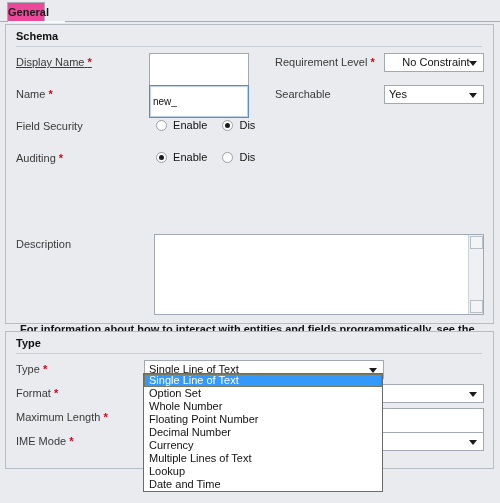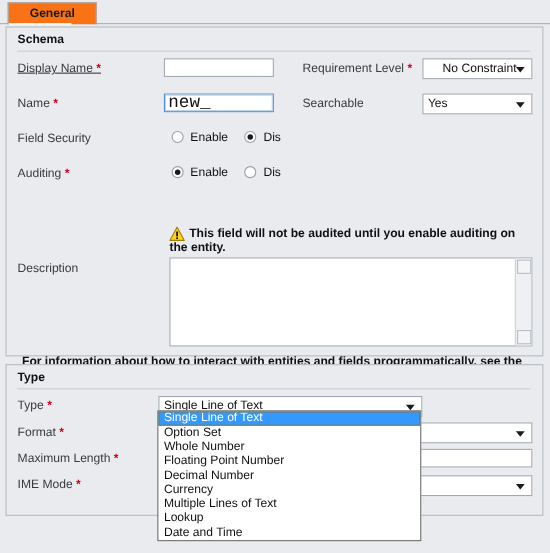--- a/index.html
+++ b/index.html
@@ -21,23 +21,23 @@
   .tabstrip {
     position: absolute;
     left: 0; top: 0;
     width: 500px;
     height: 22px;
     background: #e9ebef;
   }
   .tab {
     position: absolute;
     left: 7px; top: 2px;
-    width: 81px;
+    width: 38px;
     height: 20px;
-    background: #f97316;
+    background: #ec4899;
     border: 1px solid #a8adb4;
     border-bottom: none;
     box-sizing: border-box;
     font-weight: bold;
     font-size: 11px;
     color: #1b1b1b;
     text-align: center;
     line-height: 19px;
     z-index: 3;
   }
@@ -97,26 +97,26 @@
     color: #d0021b;
     font-size: 11px;
     font-weight: bold;
   }
 
   .txtbox {
     position: absolute;
     box-sizing: border-box;
     background: #ffffff;
     border: 1px solid #a3a9b2;
-    font-family: Liberation Mono, monospace;
-    font-size: 16px;
+    font-family: Liberation Sans, sans-serif;
+    font-size: 10px;
     color: #111;
     padding: 0 3px;
     line-height: 17px;
-    height: 17px;
+    height: 33px;
   }
   .txtbox.focused {
     border: 1px solid #5a8ec9;
     outline: 1px solid #bcd2ea;
     outline-offset: -2px;
   }
 
   .ddl {
     position: absolute;
     box-sizing: border-box;
@@ -322,28 +322,20 @@
     <span>Auditing</span>
     <span class="req">*</span>
   </div>
   <div class="radio-wrap" style="left:150px; top:126px;">
     <span class="radio on"></span>
     <span class="radio-lbl">Enable</span>
     <span class="radio"></span>
     <span class="radio-lbl">Dis</span>
   </div>
 
-  <div class="warning">
-    <svg class="warn-icon" viewBox="0 0 14 13">
-      <polygon points="7,0.5 13.5,12.5 0.5,12.5" fill="#ffd21f" stroke="#a07c00" stroke-width="1"></polygon>
-      <rect x="6.2" y="4.5" width="1.6" height="4.4" fill="#111"></rect>
-      <rect x="6.2" y="9.8" width="1.6" height="1.5" fill="#111"></rect>
-    </svg>
-    <span>This field will not be audited until you enable auditing on the entity.</span>
-  </div>
 
   <div class="lbl" style="left:10px; top:213px;">
     <span>Description</span>
   </div>
   <div class="tarea">
     <div class="tascroll">
       <div class="ta-btn up"></div>
       <div class="ta-btn down"></div>
     </div>
   </div>

